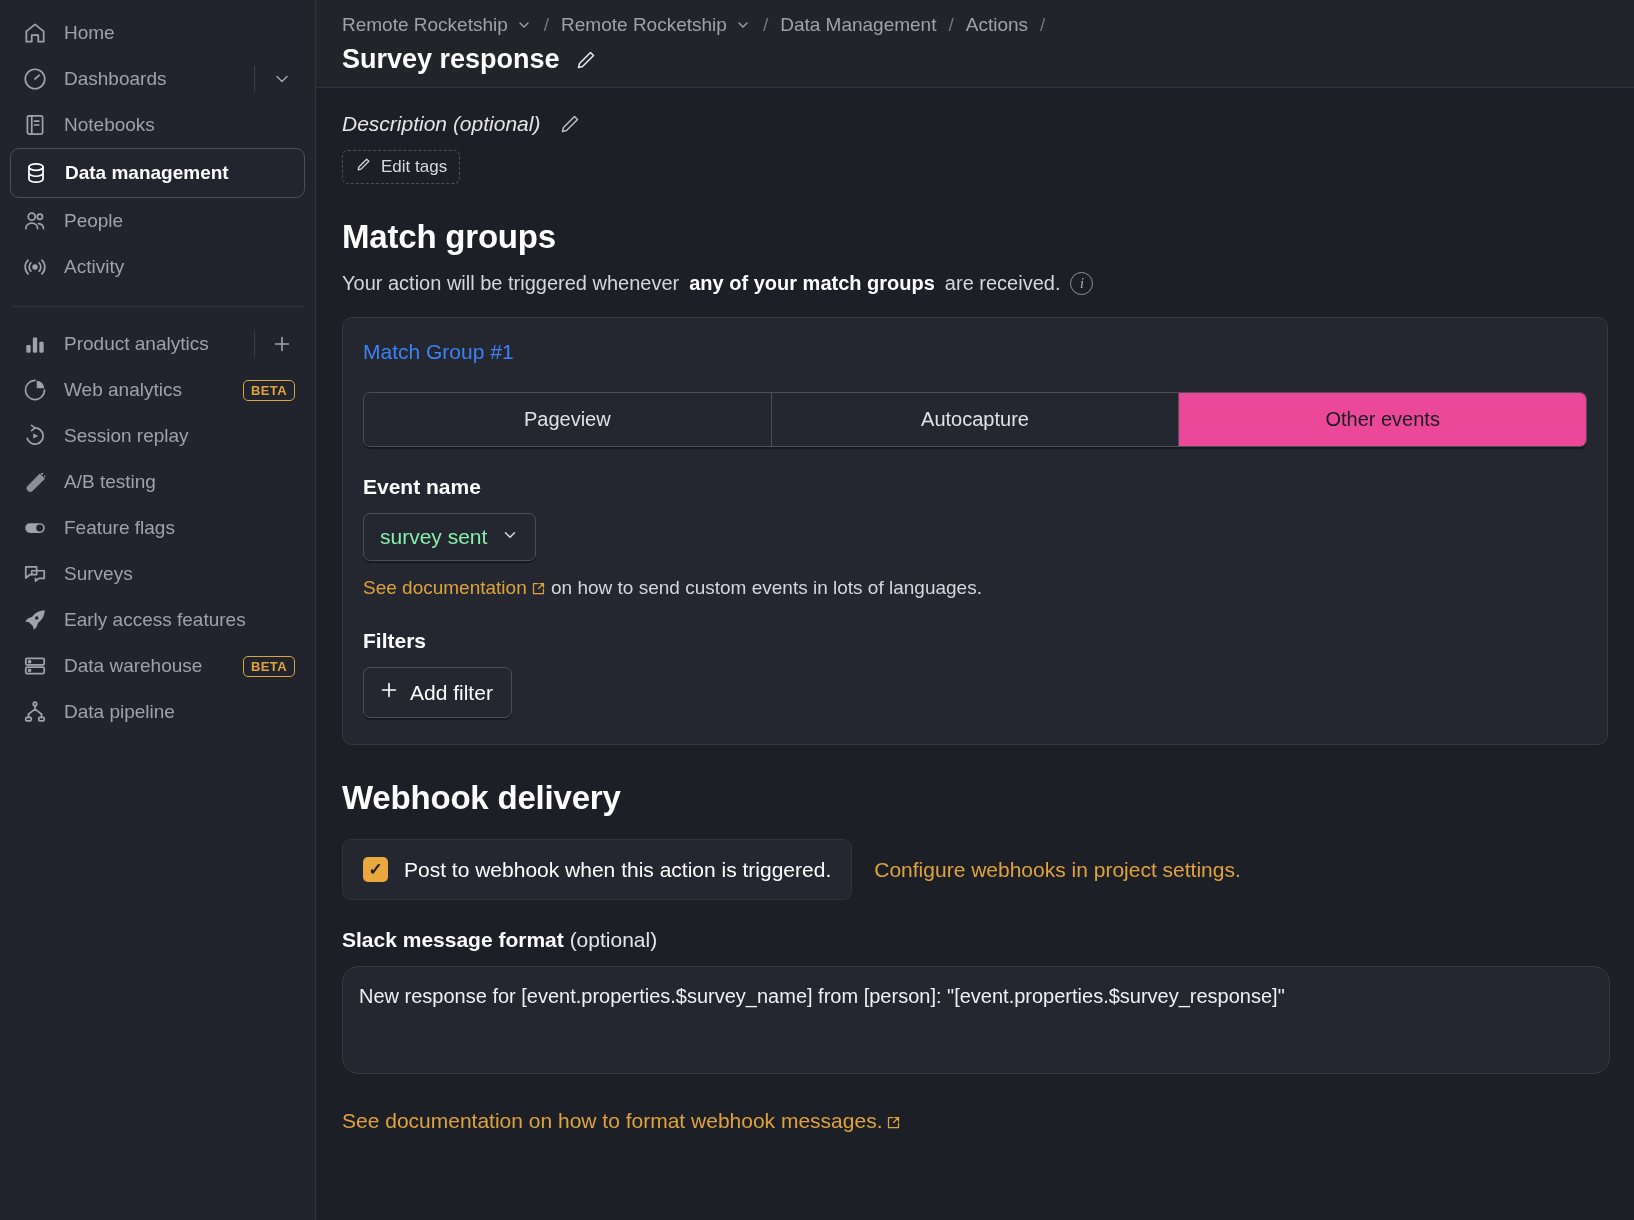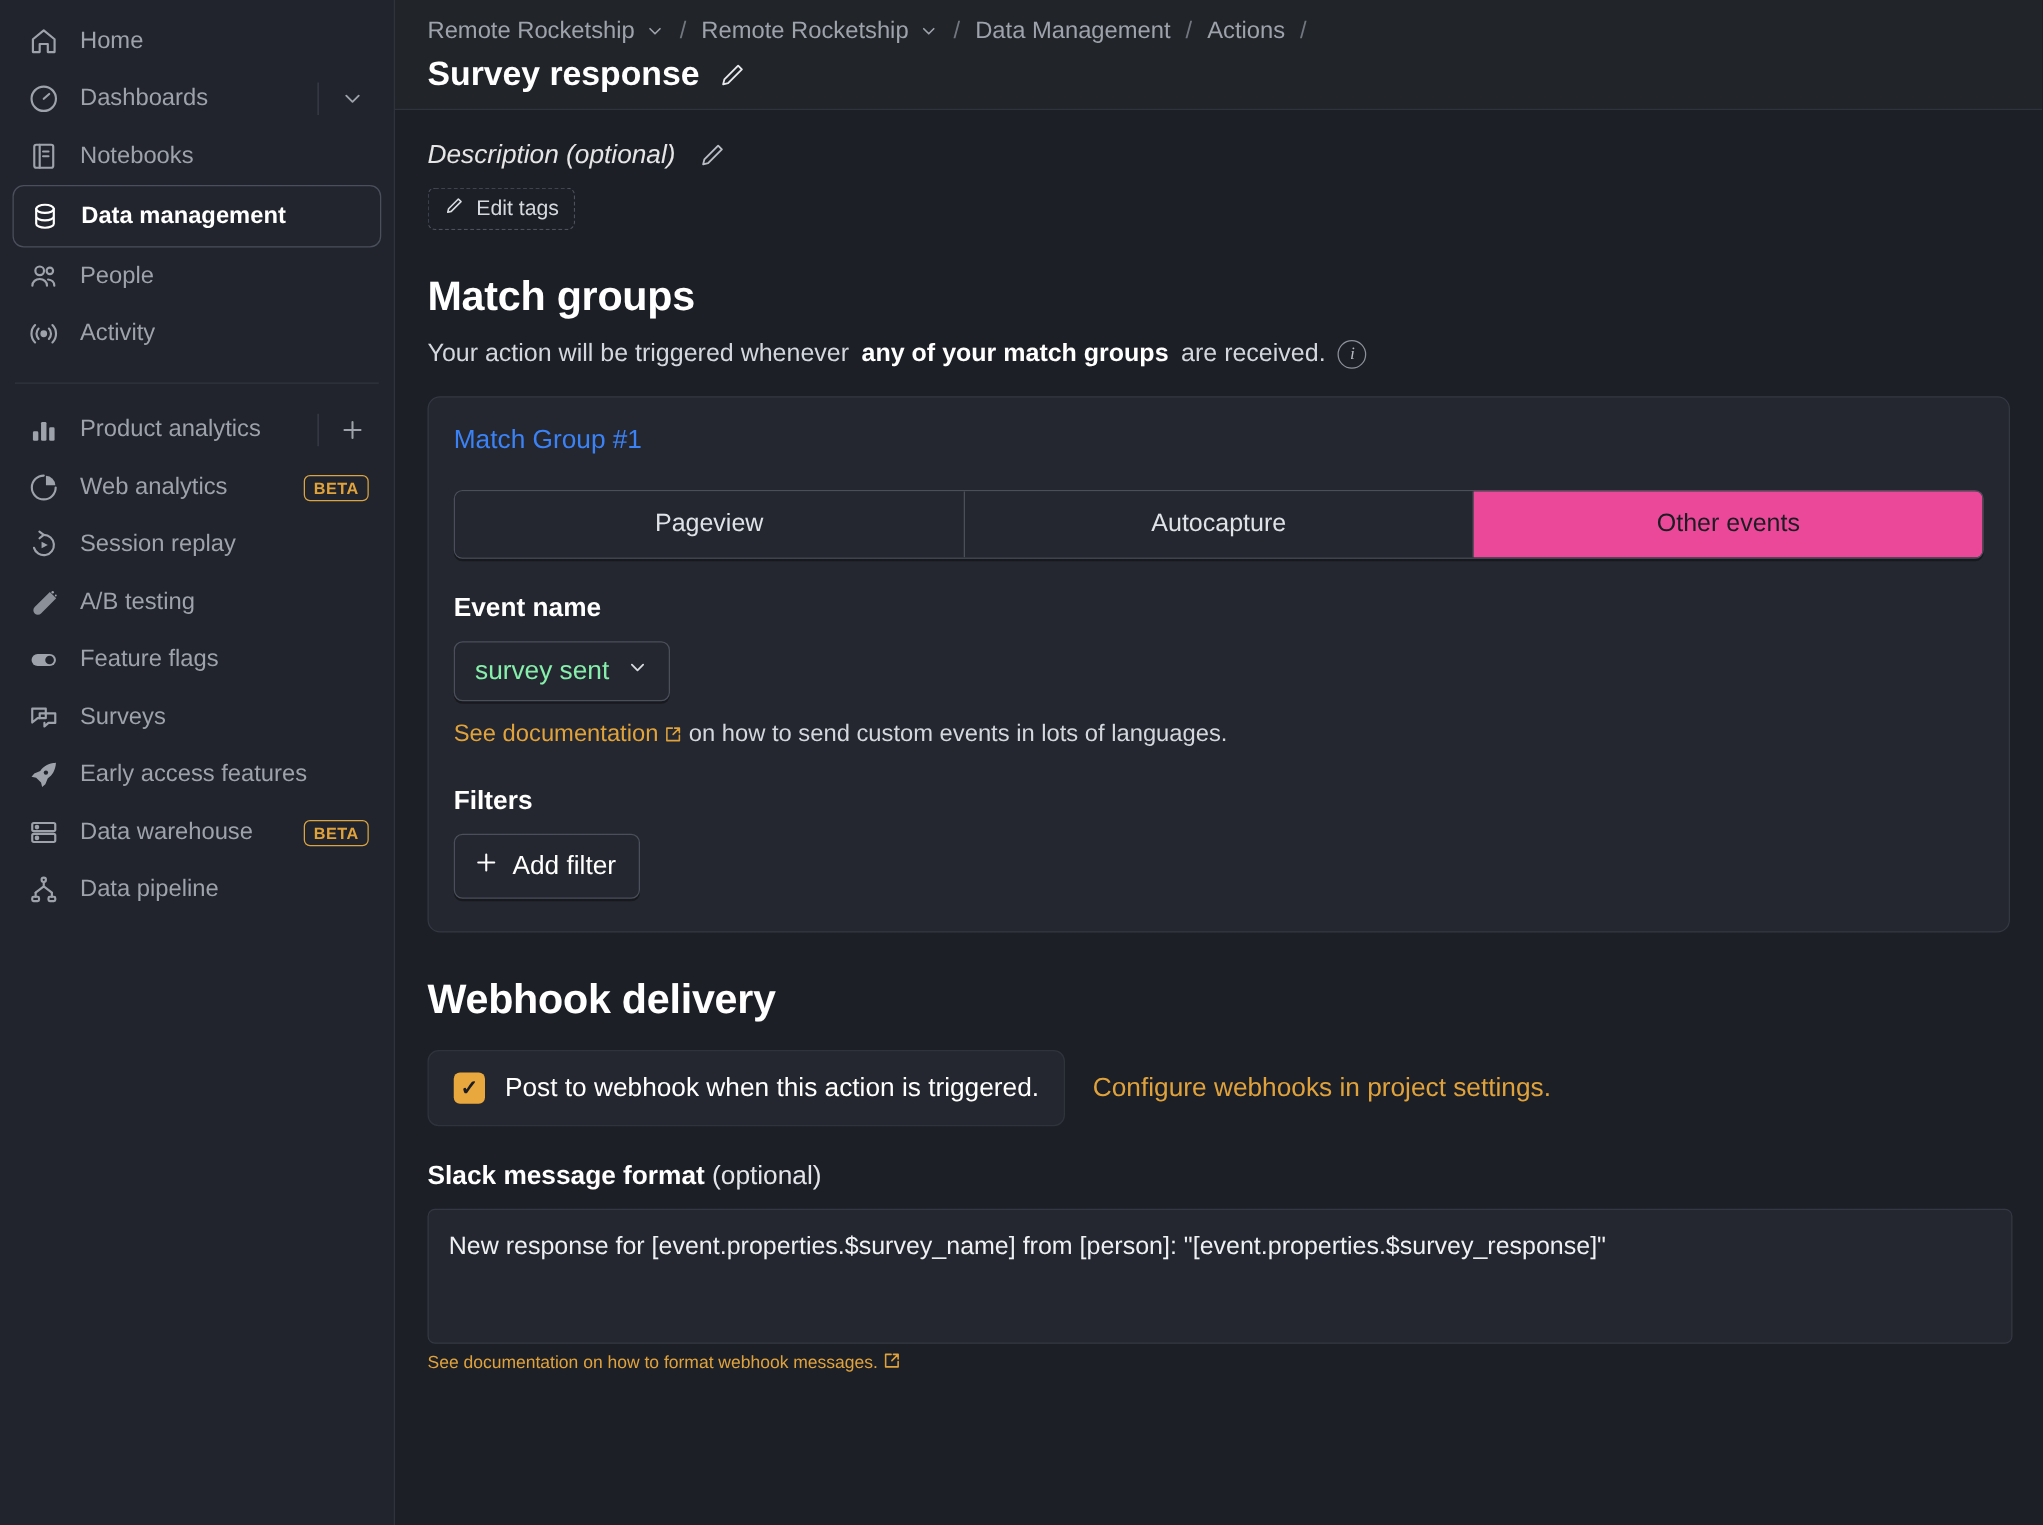--- a/index.html
+++ b/index.html
@@ -174,29 +174,29 @@
 
   .slack-label { margin-top: 28px; font-size: 21px; color: #fff; }
   .slack-label b { font-weight: bold; }
   .slack-label span.opt { color: #e3e5ea; font-weight: normal; }
 
   .textarea-box {
     margin-top: 14px;
     height: 108px;
     background: #24272f;
     border: 1px solid #343842;
-    border-radius: 6px;
+    border-radius: 16px;
     padding: 18px 16px;
     font-size: 20px; color: #eef0f3;
     width: 1268px;
     overflow: hidden;
     white-space: nowrap;
     cursor: text;
   }
-  .bottom-link { margin-top: 6px; font-size: 14px; padding-bottom: 20px; }
+  .bottom-link { margin-top: 35px; font-size: 21px; padding-bottom: 20px; }
 </style>
 </head>
 <body>
 
 <div class="app">
 
   <nav class="sidebar">
     <div class="nav-group">
 
       <div class="nav-item">

